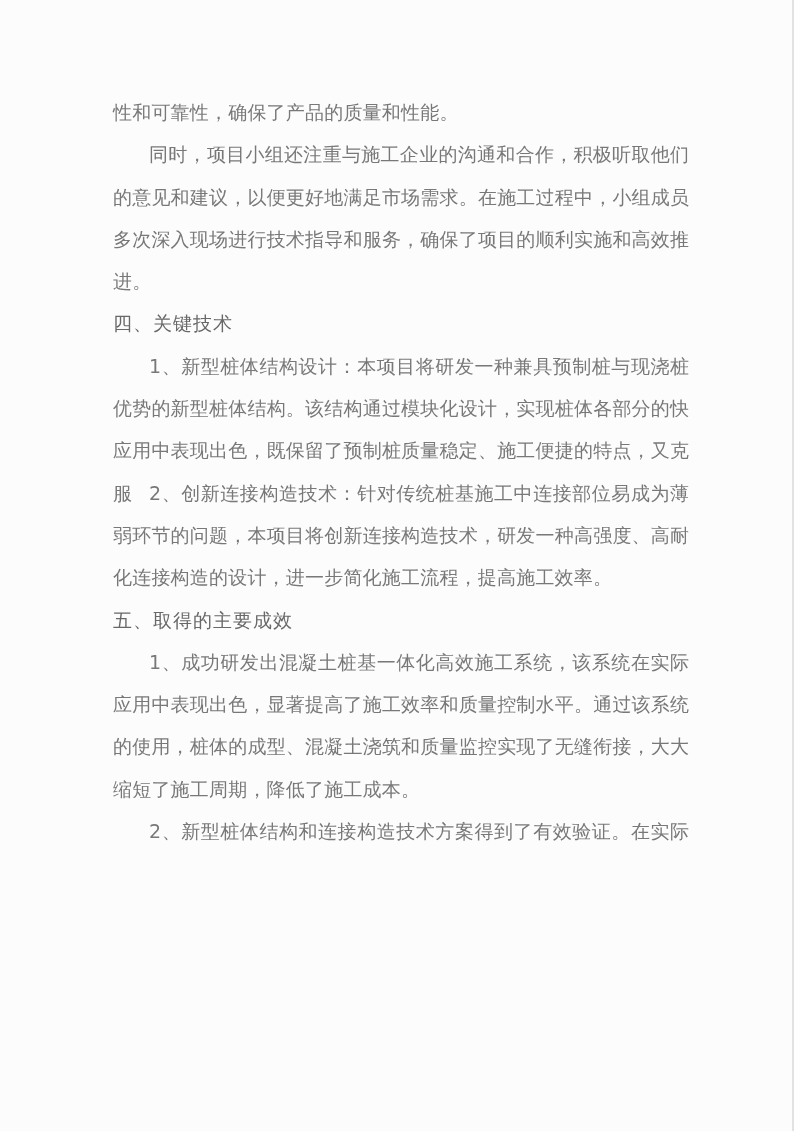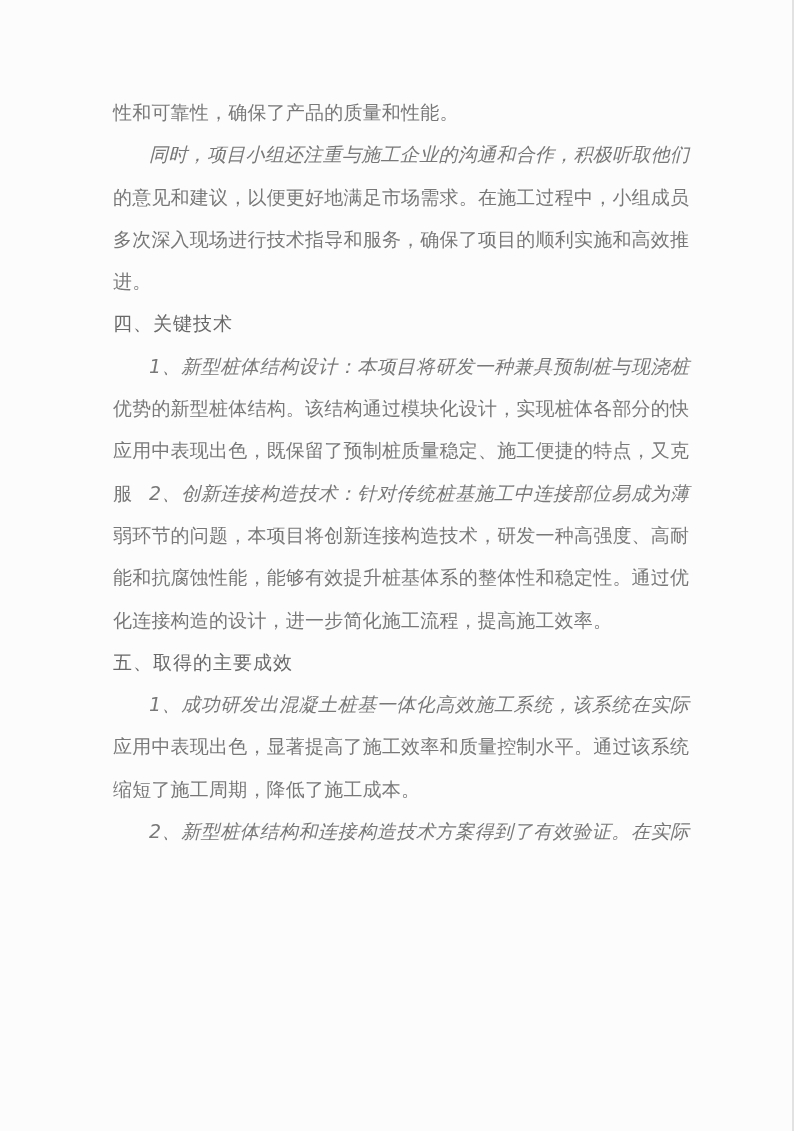--- a/index.html
+++ b/index.html
@@ -58,21 +58,20 @@
     text-align: left;
     -webkit-font-smoothing: antialiased;
   }
   .line.justify {
     letter-spacing: 0;
     text-align: justify;
     text-align-last: justify;
   }
   .line.indent {
     padding-left: 36px;
-    font-style: italic;
   }
   .line.heading {
     font-weight: normal;
     color: var(--heading);
     letter-spacing: 1px;
   }
 </style>
 </head>
 <body>
 
@@ -82,23 +81,23 @@
       <p class="line indent justify">同时，项目小组还注重与施工企业的沟通和合作，积极听取他们</p>
       <p class="line justify">的意见和建议，以便更好地满足市场需求。在施工过程中，小组成员</p>
       <p class="line justify">多次深入现场进行技术指导和服务，确保了项目的顺利实施和高效推</p>
       <p class="line">进。</p>
       <p class="line heading">四、关键技术</p>
       <p class="line indent justify">1、新型桩体结构设计：本项目将研发一种兼具预制桩与现浇桩</p>
       <p class="line justify">优势的新型桩体结构。该结构通过模块化设计，实现桩体各部分的快</p>
       <p class="line justify">应用中表现出色，既保留了预制桩质量稳定、施工便捷的特点，又克服</p>
       <p class="line indent justify">2、创新连接构造技术：针对传统桩基施工中连接部位易成为薄</p>
       <p class="line justify">弱环节的问题，本项目将创新连接构造技术，研发一种高强度、高耐</p>
-      <p class="line justify">能和抗腐蚀性能，能够有效提升桩基体系的整体性和稳定性。通过优</p>
       <p class="line">化连接构造的设计，进一步简化施工流程，提高施工效率。</p>
       <p class="line heading">五、取得的主要成效</p>
       <p class="line indent justify">1、成功研发出混凝土桩基一体化高效施工系统，该系统在实际</p>
       <p class="line justify">应用中表现出色，显著提高了施工效率和质量控制水平。通过该系统</p>
+      <p class="line justify">的使用，桩体的成型、混凝土浇筑和质量监控实现了无缝衔接，大大</p>
       <p class="line">缩短了施工周期，降低了施工成本。</p>
       <p class="line indent justify">2、新型桩体结构和连接构造技术方案得到了有效验证。在实际</p>
     </div>
   <div class="scan-edge"></div>
   <div class="scan-margin-right"></div>
 </main>
 
 </body></html>

